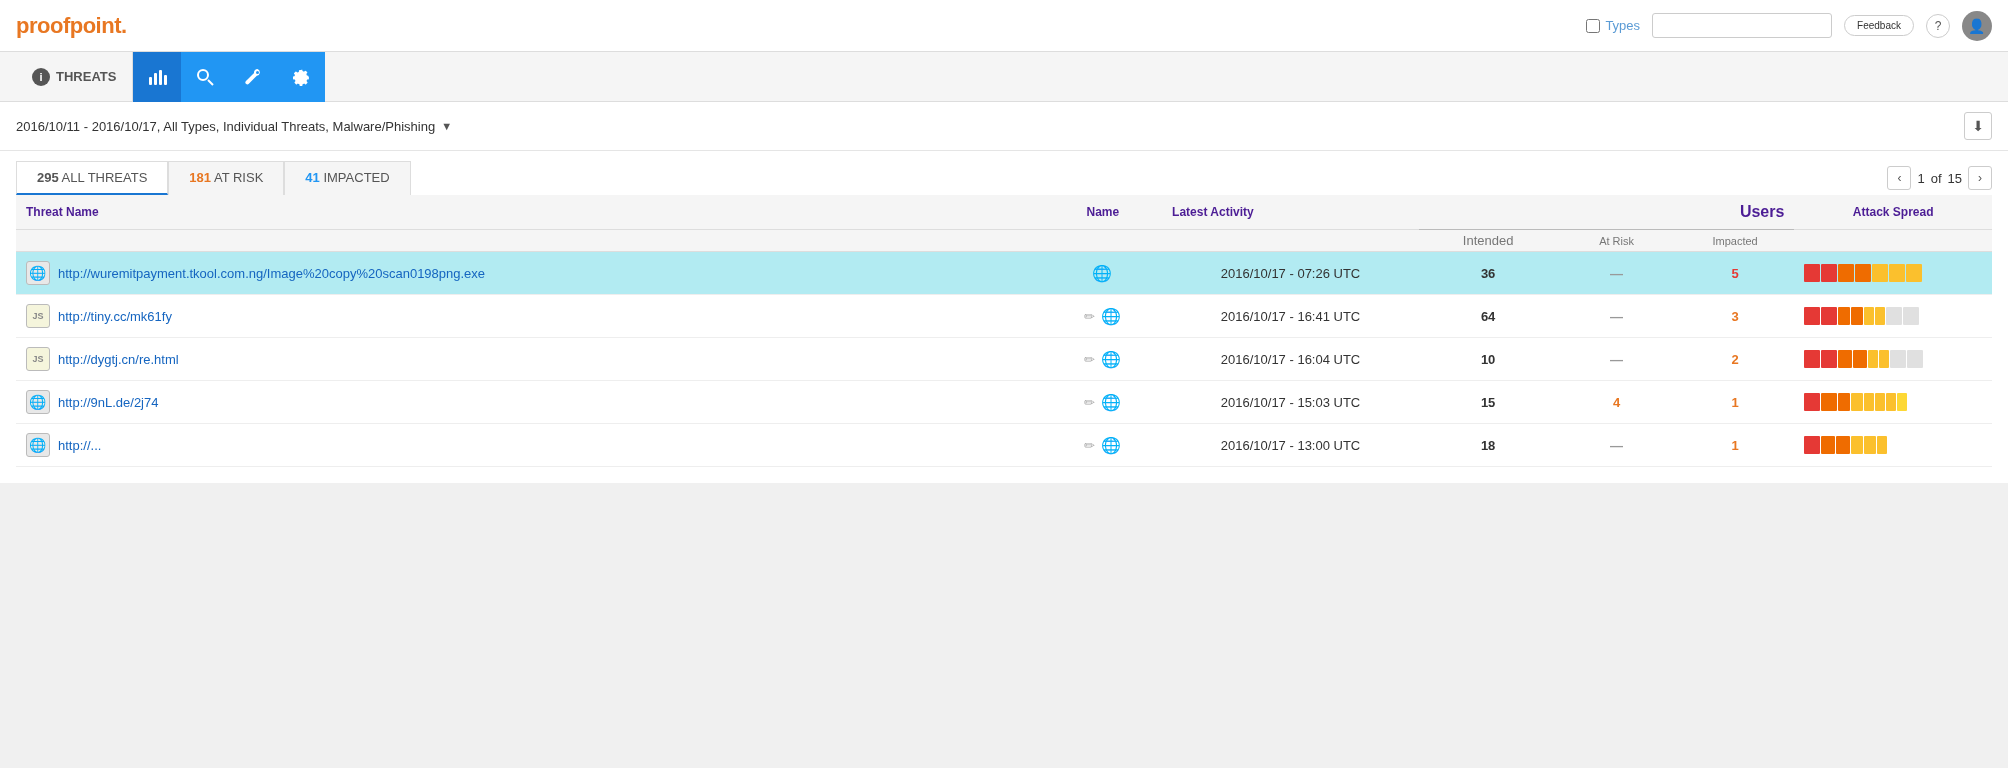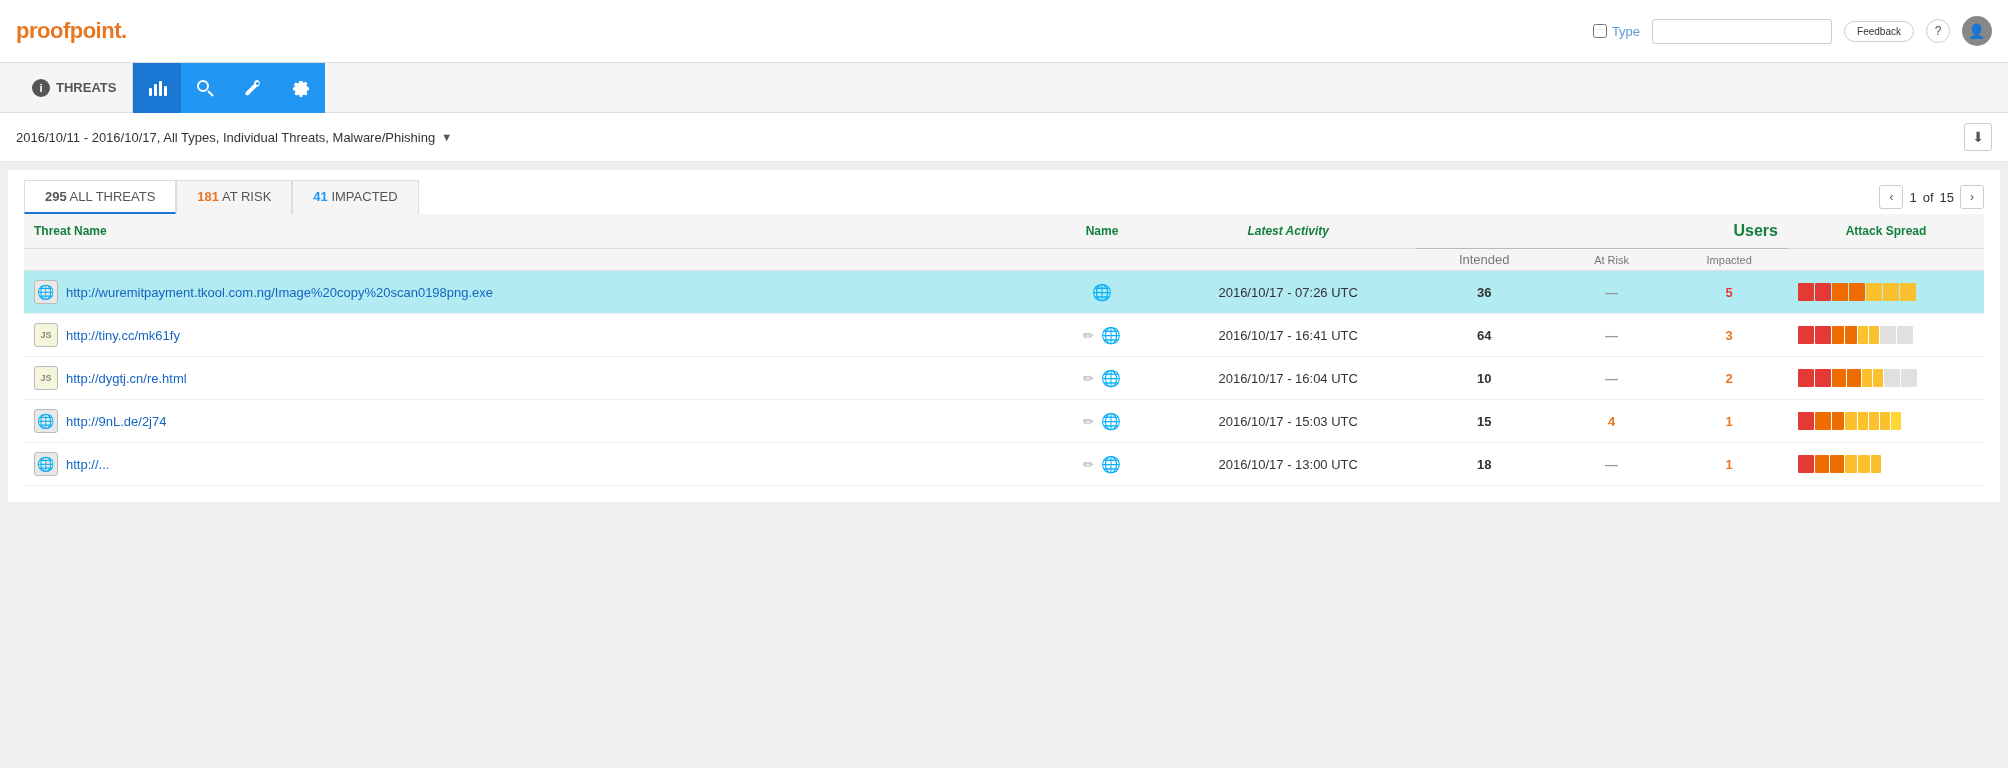--- a/index.html
+++ b/index.html
@@ -6,21 +6,21 @@
     body { font-family: Arial, Helvetica, sans-serif; background: #f0f0f0; font-size: 13px; color: #333; }
 
     
     .header {
       background: #fff;
       border-bottom: 1px solid #ddd;
       padding: 8px 16px;
       display: flex;
       align-items: center;
       justify-content: space-between;
-      height: 63px;
+      height: 52px;
     }
     .logo {
       font-size: 22px;
       font-weight: bold;
       color: #333;
       letter-spacing: -0.5px;
     }
     .logo span { color: #e87722; }
     .header-right {
       display: flex;
@@ -145,21 +145,21 @@
       background: #fff;
       display: flex; align-items: center; justify-content: center;
       cursor: pointer;
       font-size: 14px;
       color: #555;
     }
 
     
     .main-content {
       background: #fff;
-      margin: 8px;
+      margin: 0;
       padding: 0 16px 16px;
     }
 
     
     .tabs {
       display: flex;
       align-items: center;
       gap: 0;
       padding: 10px 0 0;
       border-bottom: none;
@@ -205,21 +205,21 @@
       margin-top: 0;
     }
     .threat-table thead tr {
       background: #f5f5f5;
     }
     .threat-table th {
       padding: 8px 10px;
       text-align: left;
       font-size: 12px;
       font-weight: bold;
-      color: #15803d;
+      color: #4c1d95;
       border-bottom: 1px solid #ddd;
     }
 
     .threat-table td {
       padding: 9px 10px;
       border-bottom: 1px solid #eee;
       font-size: 13px;
       vertical-align: middle;
     }
     .threat-table tr.selected {
@@ -271,21 +271,21 @@
 </head>
 <body>
 
 <div class="header">
   <div class="logo">
     <span>proofpoint</span><span style="color:#e87722">.</span>
   </div>
   <div class="header-right">
     <label class="demo-checkbox">
       <input type="checkbox" style="">
-      <span style="color:#5b9bd5">Type</span>
+      <span style="color:#5b9bd5">Types</span>
     </label>
     <input class="search-box" type="text" placeholder="" style="">
     <button class="feedback-btn">Feedback</button>
     <div class="help-btn">?</div>
     <div class="user-avatar">👤</div>
   </div>
 </div>
 
 <div class="navbar">
   <div class="nav-threats">
@@ -350,21 +350,21 @@
       <span>15</span>
       <div class="page-btn">›</div>
     </div>
   </div>
 
   <table class="threat-table">
     <thead>
       <tr>
         <th style="width:52%; font-size:12px;">Threat Name</th>
         <th style="width:6%; text-align:center;">Name</th>
-        <th style="width:13%; text-align:center;font-style:italic;">Latest Activity</th>
+        <th style="width:13%; text-align:left;">Latest Activity</th>
         <th colspan="3" style="text-align:right; border-bottom:1px solid #bbb; font-size:16px;">Users</th>
         <th style="width:15%; text-align:center;">Attack Spread</th>
       </tr>
       <tr style="background:#f5f5f5;">
         <th></th>
         <th></th>
         <th></th>
         <th style="text-align:center; font-size:13px; font-weight:normal; color:#777; padding:3px 10px; border-bottom:1px solid #ddd; width:7%;">Intended</th>
         <th style="text-align:center; font-size:11px; font-weight:normal; color:#777; padding:3px 10px; border-bottom:1px solid #ddd; width:6%;">At Risk</th>
         <th style="text-align:center; font-size:11px; font-weight:normal; color:#777; padding:3px 10px; border-bottom:1px solid #ddd; width:6%;">Impacted</th>

